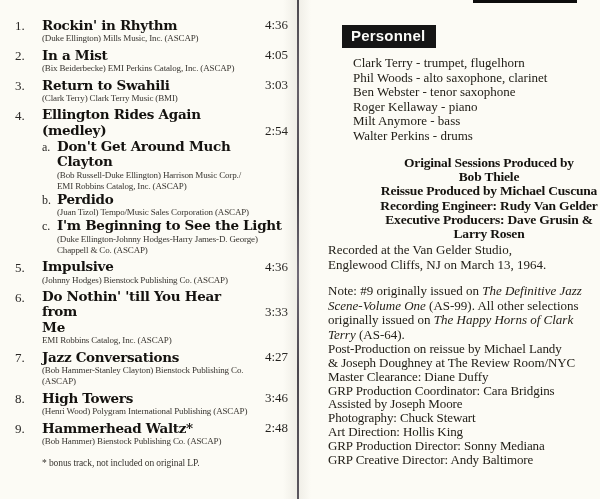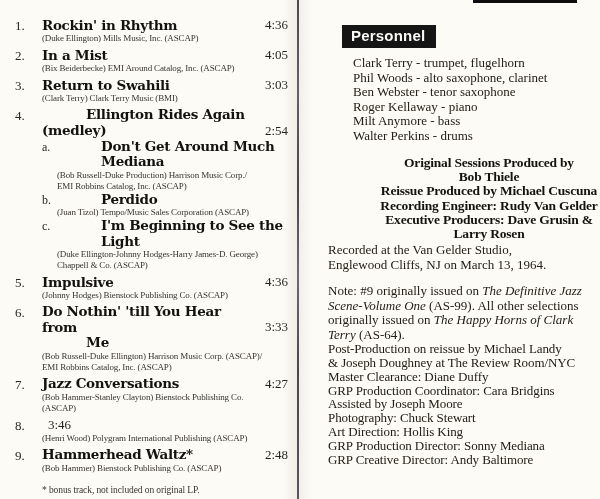--- a/index.html
+++ b/index.html
@@ -26,21 +26,21 @@
   
   .page-left{position:absolute;left:0;top:0;width:296px;height:499px;padding:17px 8px 0 15px;box-sizing:border-box;}
   .track{display:flex;margin-bottom:3px;}
   .tnum{width:27px;flex:none;font-size:13px;color:#2a2826;padding-top:1px;}
   .tbody{flex:1;min-width:0;}
   .trow{display:flex;align-items:flex-end;}
   .ttitle{
     flex:1;font-family:"DejaVu Serif","Liberation Serif",serif;
     font-weight:bold;font-size:13.5px;line-height:15.5px;letter-spacing:-.3px;color:#14120f;
   }
-  .ttitle2{font-family:"DejaVu Serif","Liberation Serif",serif;font-weight:bold;font-size:13.5px;line-height:15.5px;letter-spacing:-.3px;color:#14120f;margin-left:44px;}
+  .ttitle2{font-family:"DejaVu Serif","Liberation Serif",serif;font-weight:bold;font-size:13.5px;line-height:15.5px;letter-spacing:-.3px;color:#14120f;}
   .ttime{flex:none;margin-left:6px;font-size:13px;color:#211f1c;white-space:nowrap;}
   .tcredit{font-size:9px;line-height:11px;letter-spacing:-.15px;color:#383530;}
   .subtrack{display:flex;}
   .sletter{width:15px;flex:none;font-size:12px;color:#2a2826;padding-top:1px;}
   .sbody{flex:1;min-width:0;}
   .footnote{margin:11px 0 0 27px;font-size:9.5px;letter-spacing:-.1px;color:#383530;}
   
   .page-right{position:absolute;left:300px;top:0;width:356px;height:499px;padding:25px 6px 0 28px;box-sizing:border-box;}
   .personnel-box{
     display:inline-block;background:#151515;color:#fbfbf8;
@@ -72,21 +72,21 @@
       </div>
     </div>
 
     <div class="track">
       <div class="tnum">2.</div>
       <div class="tbody">
         <div class="trow">
           <div class="ttitle">In a Mist</div>
           <div class="ttime">4:05</div>
         </div>
-        <div class="tcredit">(Bix Beiderbecke) EMI Around Catalog, Inc. (ASCAP)</div>
+        <div class="tcredit">(Bix Beiderbecke) EMI Perkins Catalog, Inc. (ASCAP)</div>
       </div>
     </div>
 
     <div class="track">
       <div class="tnum">3.</div>
       <div class="tbody">
         <div class="trow">
           <div class="ttitle">Return to Swahili</div>
           <div class="ttime">3:03</div>
         </div>
@@ -100,22 +100,22 @@
         <div class="ttitle2">Ellington Rides Again</div>
         <div class="trow">
           <div class="ttitle">(medley)</div>
           <div class="ttime">2:54</div>
         </div>
 
         <div class="subtrack">
           <div class="sletter">a.</div>
           <div class="sbody">
             <div class="ttitle2">Don't Get Around Much</div>
-            <div class="ttitle2">Mediana</div>
-            <div class="tcredit">(Bob Russell-Duke Production) Harrison Music Corp./</div>
+            <div class="ttitle2">Clayton</div>
+            <div class="tcredit">(Bob Russell-Duke Ellington) Harrison Music Corp./</div>
             <div class="tcredit">EMI Robbins Catalog, Inc. (ASCAP)</div>
           </div>
         </div>
 
         <div class="subtrack">
           <div class="sletter">b.</div>
           <div class="sbody">
             <div class="ttitle2">Perdido</div>
             <div class="tcredit">(Juan Tizol) Tempo/Music Sales Corporation (ASCAP)</div>
           </div>
@@ -144,41 +144,41 @@
     </div>
 
     <div class="track">
       <div class="tnum">6.</div>
       <div class="tbody">
         <div class="trow">
           <div class="ttitle">Do Nothin' 'till You Hear from</div>
           <div class="ttime">3:33</div>
         </div>
         <div class="ttitle2">Me</div>
-        <div class="tcredit">(Bob Russell-Duke Ellington) Harrison Music Corp. (ASCAP)/</div>
         <div class="tcredit">EMI Robbins Catalog, Inc. (ASCAP)</div>
       </div>
     </div>
 
     <div class="track">
       <div class="tnum">7.</div>
       <div class="tbody">
         <div class="trow">
           <div class="ttitle">Jazz Conversations</div>
           <div class="ttime">4:27</div>
         </div>
         <div class="tcredit">(Bob Hammer-Stanley Clayton) Bienstock Publishing Co.</div>
         <div class="tcredit">(ASCAP)</div>
       </div>
     </div>
 
     <div class="track">
       <div class="tnum">8.</div>
       <div class="tbody">
         <div class="trow">
+          <div class="ttitle">High Towers</div>
           <div class="ttime">3:46</div>
         </div>
         <div class="tcredit">(Henri Wood) Polygram International Publishing (ASCAP)</div>
       </div>
     </div>
 
     <div class="track">
       <div class="tnum">9.</div>
       <div class="tbody">
         <div class="trow">

